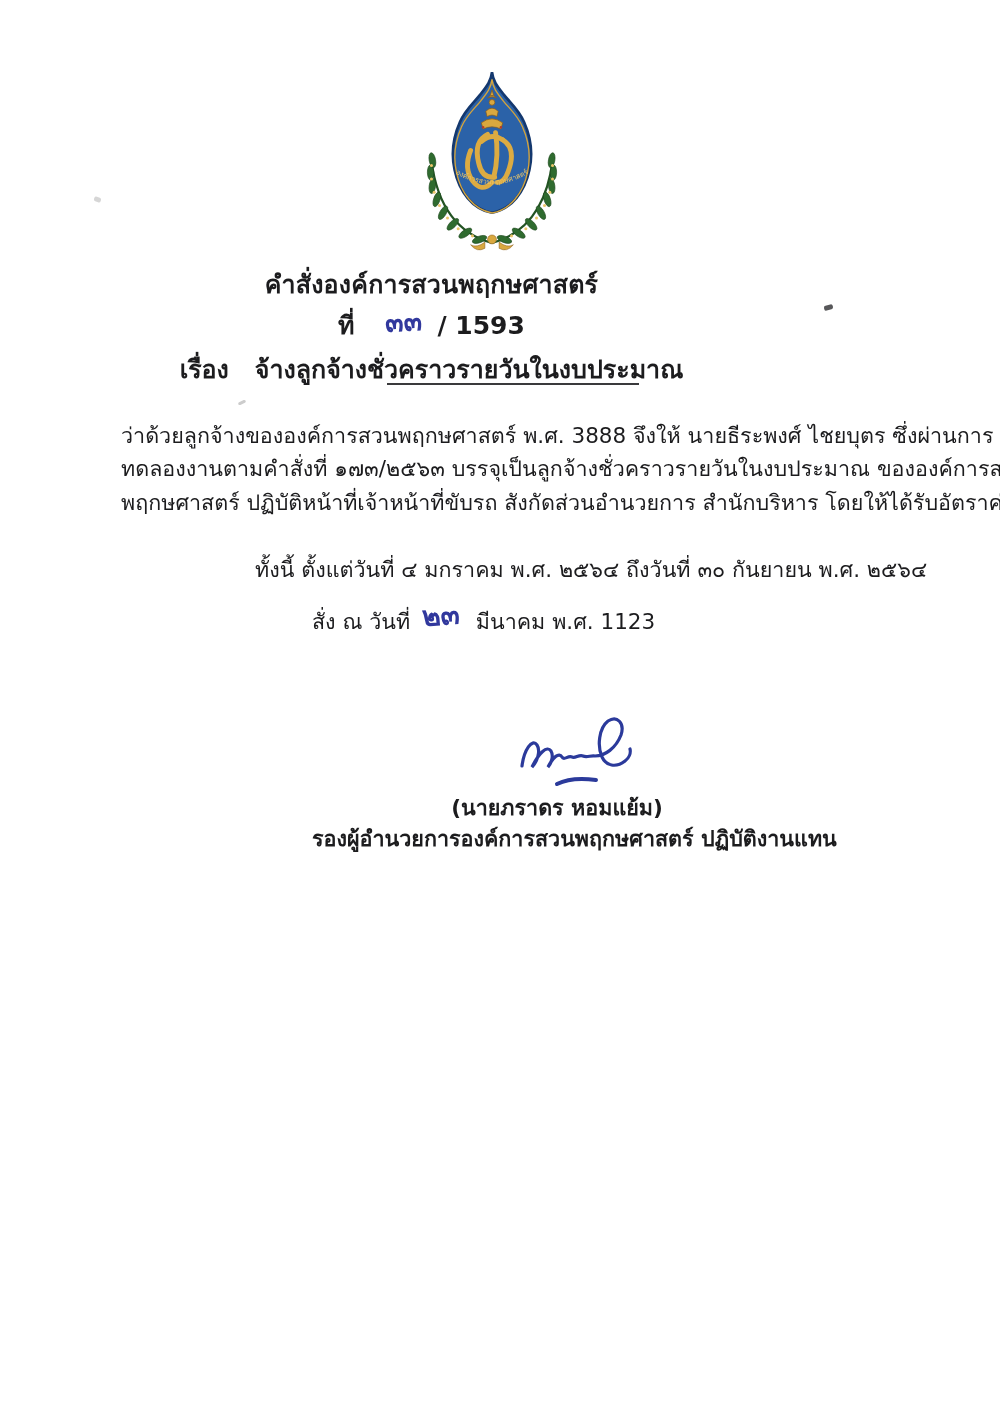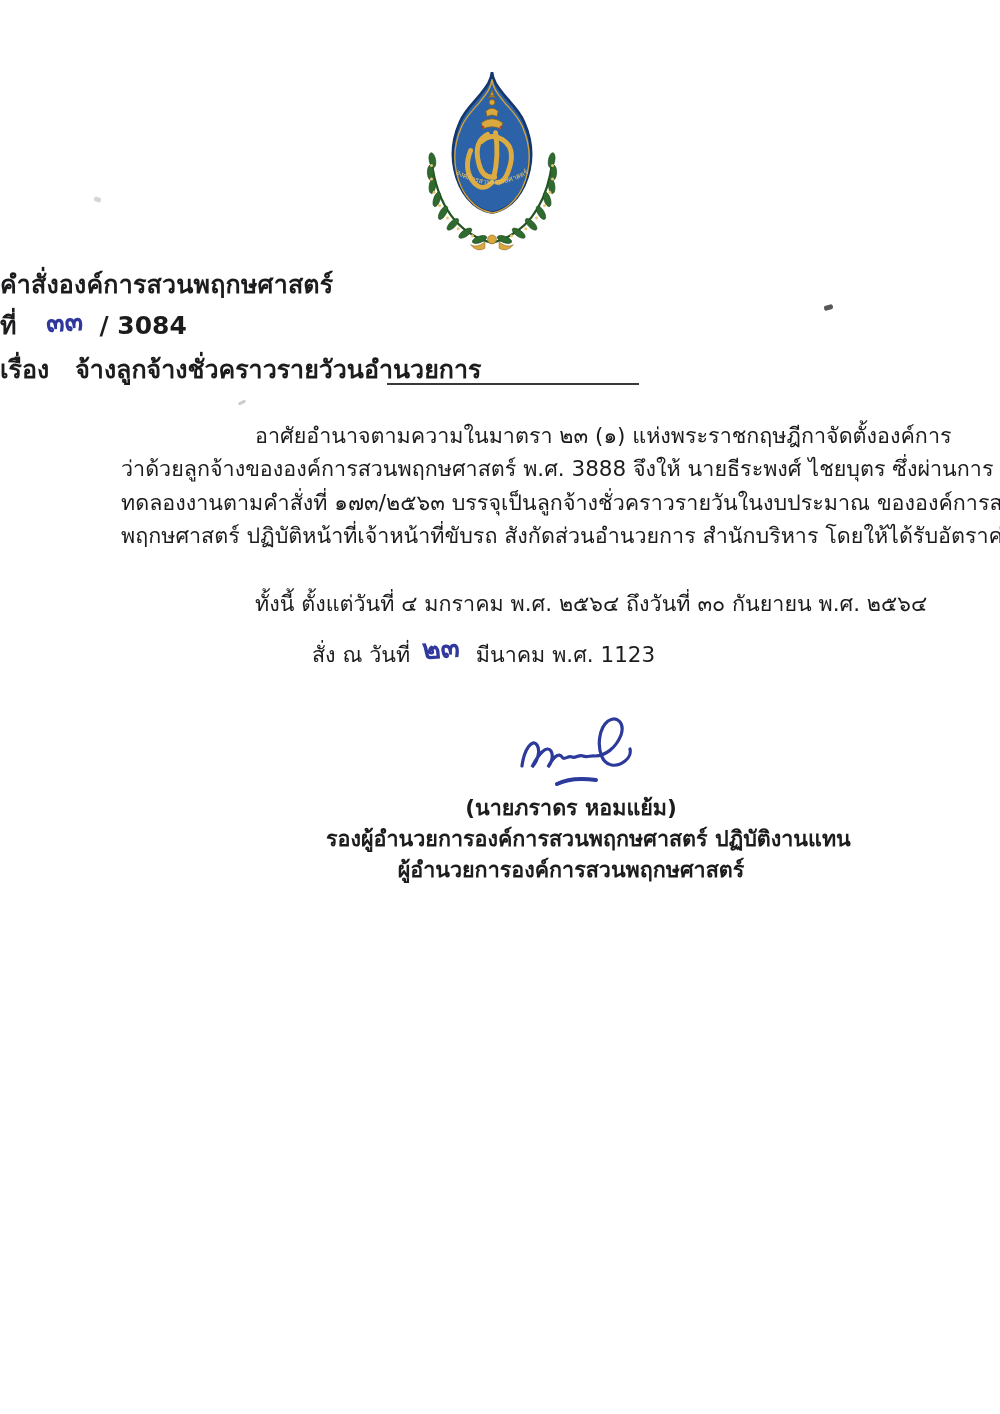--- a/index.html
+++ b/index.html
@@ -6,40 +6,40 @@
   .page {
     position:relative;
     width:1000px; height:1414px;
     margin:0 auto;
     background:#ffffff;
     font-family:"DejaVu Sans", sans-serif;
     color:#1c1c1e;
     overflow:hidden;
   }
   .emblem { position:absolute; left:403px; top:64px; width:178px; height:196px; }
-  .title-block { position:absolute; left:0; top:269px; width:863px; text-align:left; }
+  .title-block { position:absolute; left:0; top:269px; width:863px; text-align:center; }
   .title-line { font-size:25px; font-weight:700; line-height:32px; letter-spacing:0.2px; }
   .number-line { margin-top:2px; font-size:25px; font-weight:700; }
   .hand { color:#31389d; font-weight:600; display:inline-block; transform:rotate(-3deg); }
   .hand-no { font-size:27px; margin:0 16px 0 30px; position:relative; top:-3px; }
   .subject-line { margin-top:3px; font-size:25px; font-weight:700; }
   .subject-label { margin-right:26px; }
   .divider { position:absolute; left:387px; top:383px; width:252px; height:2px; background:#3a3a3c; }
   .body-block {
     position:absolute; left:121px; top:419px; width:770px;
     font-size:21.5px; font-weight:500; line-height:33.4px;
     white-space:nowrap;
   }
   .indent { padding-left:134px; }
   .effective { margin-top:34px; }
   .order-line { margin-top:16px; padding-left:191px; }
   .hand-date { font-size:28px; margin:0 16px 0 12px; position:relative; top:-4px; transform:rotate(-5deg); }
   .sig-svg { position:absolute; left:512px; top:708px; width:150px; height:90px; }
   .sig-block {
-    position:absolute; left:326px; top:792px; width:490px;
+    position:absolute; left:312px; top:792px; width:490px;
     text-align:center; font-size:21.5px; font-weight:600; line-height:31px;
     white-space:nowrap;
   }
   .speck { position:absolute; border-radius:2px; }
   .speck-1 { left:94px; top:197px; width:7px; height:5px; background:#b5b5b5; opacity:.55; transform:rotate(20deg); }
   .speck-2 { left:824px; top:305px; width:9px; height:5px; background:#3b3b3d; opacity:.85; transform:rotate(-15deg); }
   .speck-3 { left:238px; top:401px; width:8px; height:3px; background:#9a9a9a; opacity:.5; transform:rotate(-25deg); }
 </style>
 </head>
 <body>
@@ -119,43 +119,41 @@
 
     <g fill="#d9a83f" stroke="#8a5d1a" stroke-width="0.6">
       <circle cx="100" cy="196" r="5"></circle>
       <path d="M92,199 q-9,7 -16,3 q7,9 16,4 Z"></path>
       <path d="M108,199 q9,7 16,3 q-7,9 -16,4 Z"></path>
     </g>
   </svg>
 
   <div class="title-block">
     <div class="title-line">คำสั่งองค์การสวนพฤกษศาสตร์</div>
-    <div class="number-line"><span>ที่</span><span class="hand hand-no">๓๓</span><span>/ 3084</span></div>
-    <div class="subject-line"><span class="subject-label">เรื่อง</span><span>จ้างลูกจ้างชั่วคราวรายวัวนอำนวยการ</span></div>
+    <div class="number-line"><span>ที่</span><span class="hand hand-no">๓๓</span><span>/ 1593</span></div>
+    <div class="subject-line"><span class="subject-label">เรื่อง</span><span>จ้างลูกจ้างชั่วคราวรายวันในงบประมาณ</span></div>
   </div>
 
   <div class="divider"></div>
 
   <div class="body-block">
-    <div class="indent">อาศัยอำนาจตามความในมาตรา ๒๓ (๑) แห่งพระราชกฤษฎีกาจัดตั้งองค์การ</div>
     <div>ว่าด้วยลูกจ้างขององค์การสวนพฤกษศาสตร์ พ.ศ. 3888   จึงให้ นายธีระพงศ์  ไชยบุตร  ซึ่งผ่านการ</div>
     <div>ทดลองงานตามคำสั่งที่  ๑๗๓/๒๕๖๓ บรรจุเป็นลูกจ้างชั่วคราวรายวันในงบประมาณ ขององค์การสวน</div>
     <div>พฤกษศาสตร์ ปฏิบัติหน้าที่เจ้าหน้าที่ขับรถ  สังกัดส่วนอำนวยการ สำนักบริหาร โดยให้ได้รับอัตราค่าจ้าง</div>
     <div class="indent effective">ทั้งนี้  ตั้งแต่วันที่ ๔  มกราคม พ.ศ. ๒๕๖๔  ถึงวันที่ ๓๐ กันยายน  พ.ศ. ๒๕๖๔</div>
     <div class="order-line"><span>สั่ง ณ วันที่</span><span class="hand hand-date">๒๓</span><span>มีนาคม  พ.ศ.  1123</span></div>
   </div>
 
   <svg class="sig-svg" viewBox="0 0 150 90" xmlns="http://www.w3.org/2000/svg">
     <path d="M10,58 C12,42 20,30 25,37 C29,43 25,54 20,59 C27,45 35,37 39,43 C42,48 39,56 36,59 C41,49 47,44 50,49 C52,53 56,47 60,49 C63,51 67,46 71,48 C75,50 79,47 83,48 C93,48 104,40 109,27 C113,15 105,7 96,13 C87,20 85,38 90,49 C94,58 104,60 113,53 C117,50 119,45 118,41" fill="none" stroke="#2b3a9b" stroke-width="3.2" stroke-linecap="round"></path>
     <path d="M45,76 C55,71 70,70 84,72" fill="none" stroke="#2b3a9b" stroke-width="4" stroke-linecap="round"></path>
   </svg>
 
   <div class="sig-block">
     <div>(นายภราดร  หอมแย้ม)</div>
     <div>รองผู้อำนวยการองค์การสวนพฤกษศาสตร์  ปฏิบัติงานแทน</div>
-    <div>ผู้อำนวยการองค์การสวนพฤกษศาสตร์</div>
   </div>
 
   <div class="speck speck-1"></div>
   <div class="speck speck-2"></div>
   <div class="speck speck-3"></div>
 
 </div>
 
 </body></html>

